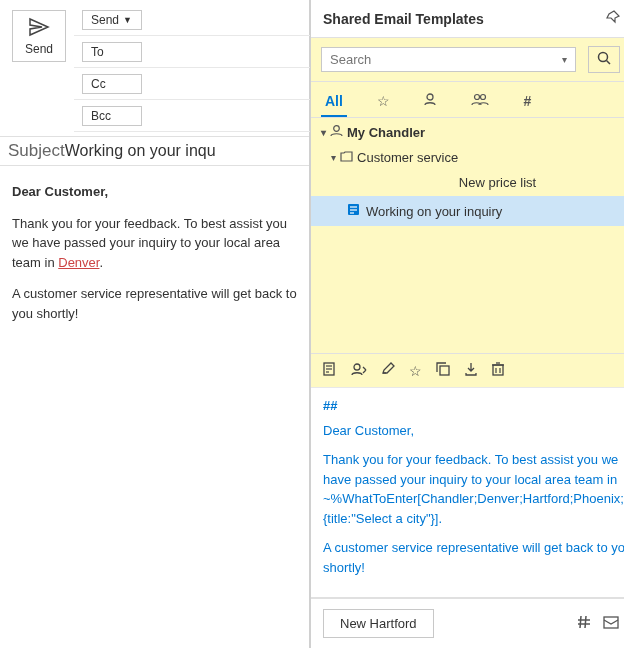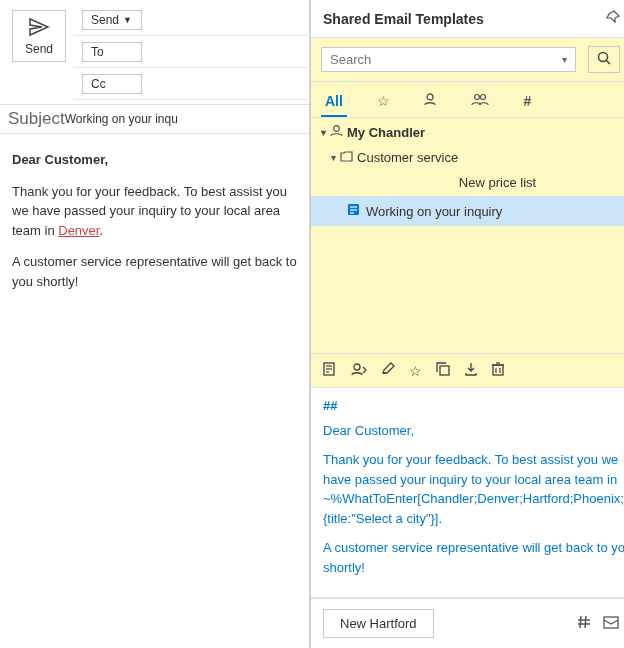--- a/index.html
+++ b/index.html
@@ -69,21 +69,21 @@
       display: flex;
       flex-direction: column;
     }
     .subject-row {
       display: flex;
       align-items: center;
       padding: 4px 8px;
       border-bottom: 1px solid #e0e0e0;
     }
     .subject-label { color: #666; font-size: 17px; min-width: 55px; }
-    .subject-value { color: #333; font-size: 12px; flex: 1; overflow: hidden; white-space: nowrap; text-overflow: ellipsis; }
+    .subject-value { color: #333; font-size: 16px; flex: 1; overflow: hidden; white-space: nowrap; text-overflow: ellipsis; }
 
     .email-body {
       flex: 1;
       padding: 16px 12px;
       overflow-y: auto;
       background: #fff;
     }
     .email-body p { margin-bottom: 12px; font-size: 13px; color: #333; line-height: 1.5; }
     .email-link { color: #c44; text-decoration: underline; }
 
@@ -339,20 +339,26 @@
           <span>To</span>
         </button>
         <input class="field-input" type="text" value="" style="">
       </div>
       <div class="email-field-row">
         <button class="field-label-btn">
           <span>Cc</span>
         </button>
         <input class="field-input" type="text" value="" style="">
       </div>
+      <div class="email-field-row">
+        <button class="field-label-btn">
+          <span>Bcc</span>
+        </button>
+        <input class="field-input" type="text" value="" style="">
+      </div>
     </div>
   </div>
   <div class="subject-row">
     <span class="subject-label">Subject</span>
     <span class="subject-value">Working on your inqu</span>
   </div>
   <div class="email-body">
     <p><strong>Dear Customer,</strong></p>
     <p>
       <span>Thank you for your feedback. To best assist you we have passed your inquiry to your local area team in </span><span class="email-link">Denver</span><span>.</span>

